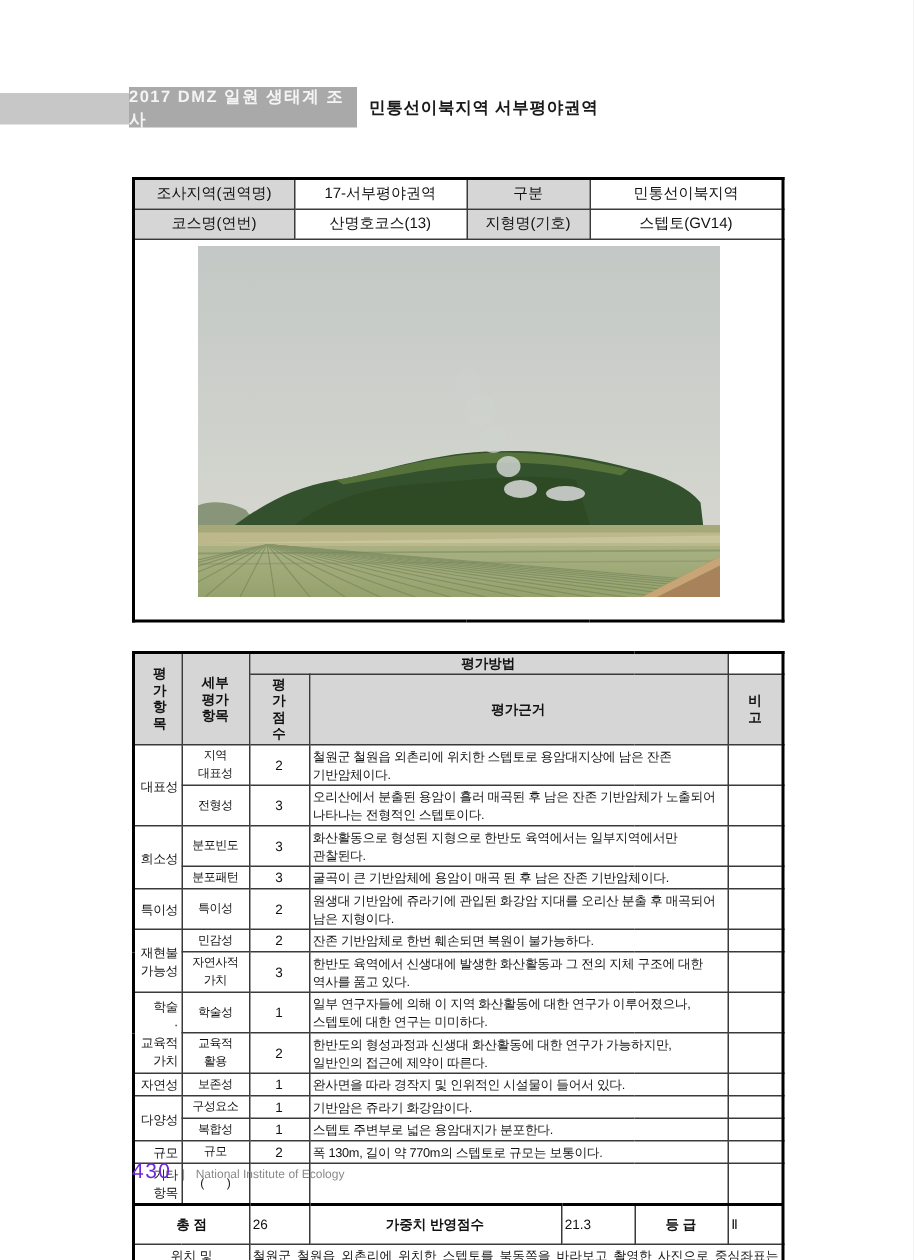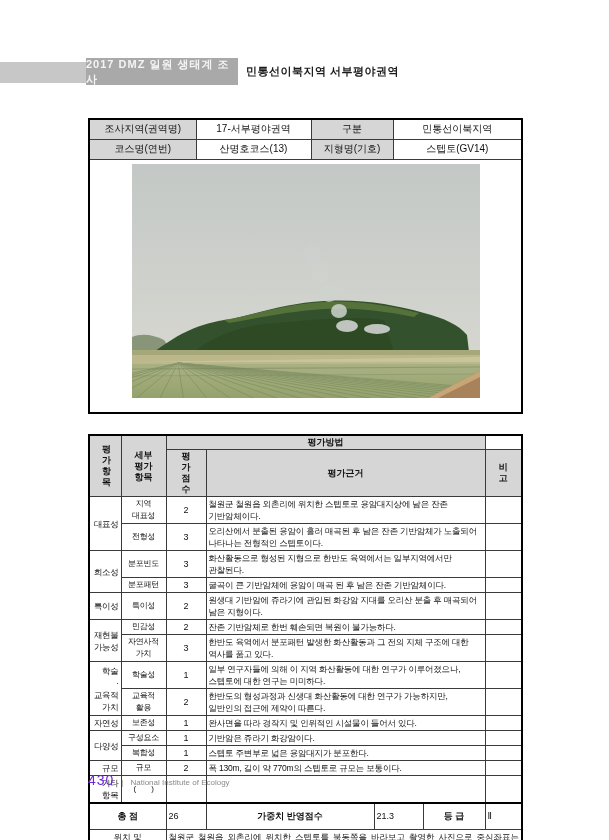--- a/index.html
+++ b/index.html
@@ -215,21 +215,21 @@
           <td class="c-group pre" rowspan="2">재현불
 가능성</td>
           <td class="c-sub">민감성</td>
           <td class="c-score">2</td>
           <td class="c-basis" colspan="3">잔존 기반암체로 한번 훼손되면 복원이 불가능하다.</td>
           <td class="c-remark"></td>
         </tr>
         <tr>
           <td class="c-sub">자연사적 가치</td>
           <td class="c-score">3</td>
-          <td class="c-basis" colspan="3">한반도 육역에서 분포패턴 발생한 화산활동과 그 전의 지체 구조에 대한 역사를 품고 있다.</td>
+          <td class="c-basis" colspan="3">한반도 육역에서 신생대에 발생한 화산활동과 그 전의 지체 구조에 대한 역사를 품고 있다.</td>
           <td class="c-remark"></td>
         </tr>
         <tr>
           <td class="c-group pre" rowspan="2">학술
 ·
 교육적
 가치</td>
           <td class="c-sub">학술성</td>
           <td class="c-score">1</td>
           <td class="c-basis" colspan="3">일부 연구자들에 의해 이 지역 화산활동에 대한 연구가 이루어졌으나, 스텝토에 대한 연구는 미미하다.</td>

